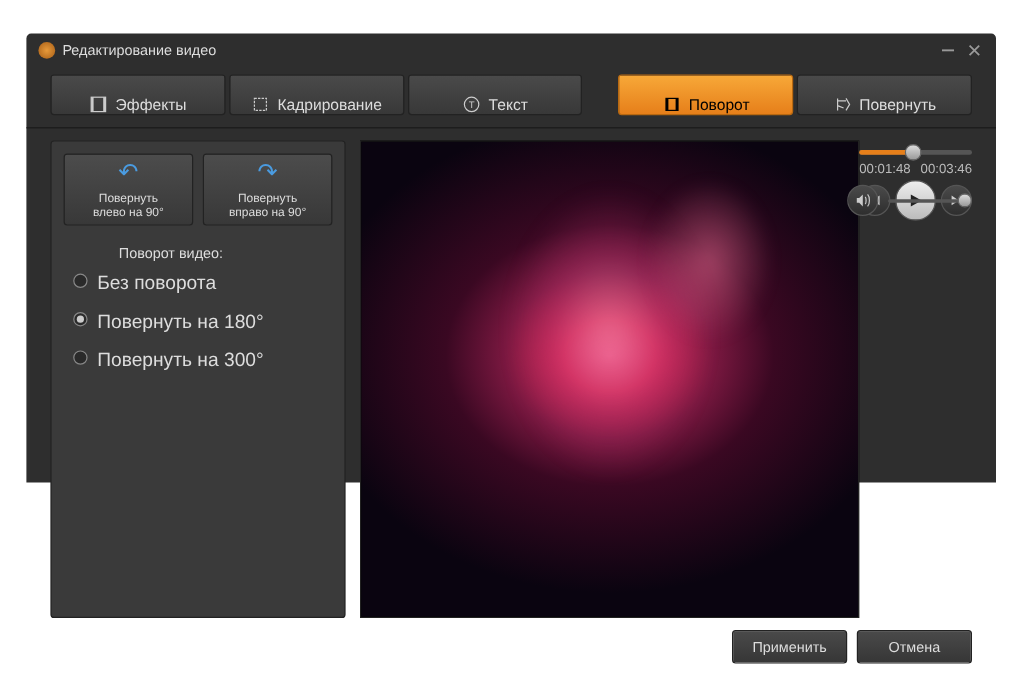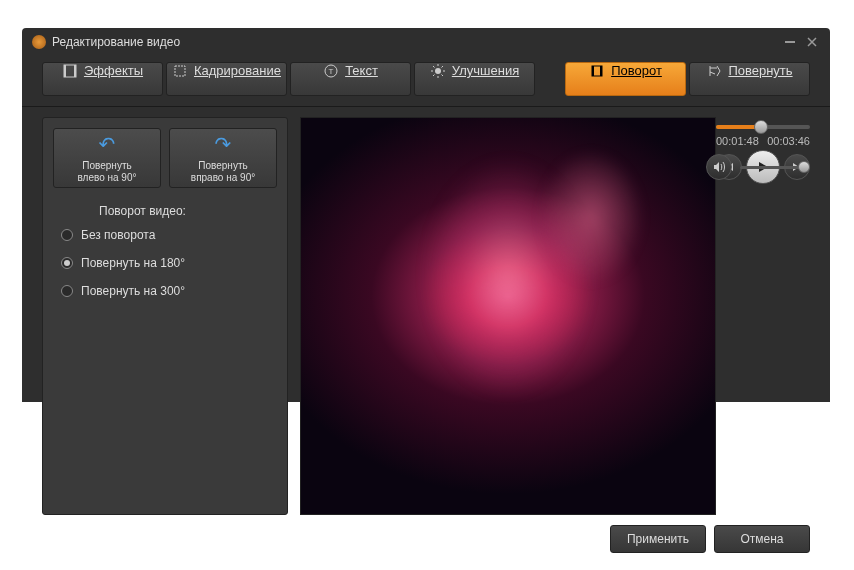--- a/index.html
+++ b/index.html
@@ -3,31 +3,31 @@
 <meta charset="utf-8">
 <style>
 * { margin: 0; padding: 0; box-sizing: border-box; font-family: Arial, sans-serif; }
 body { background: #fff; width: 854px; height: 570px; overflow: hidden; }
 .window { position: absolute; left: 22px; top: 28px; width: 808px; height: 374px; background: #2e2e2e; border-radius: 4px 4px 0 0; }
 .titlebar { height: 28px; display: flex; align-items: center; padding: 0 10px; color: #ddd; font-size: 12px; }
 .titlebar-icon { width: 14px; height: 14px; background: radial-gradient(circle, #e89a3a, #a65d16); border-radius: 50%; margin-right: 6px; }
 .titlebar-spacer { flex: 1; }
 .win-btn { width: 16px; height: 16px; margin-left: 6px; display: flex; align-items: center; justify-content: center; color: #999; cursor: pointer; font-size: 11px; }
 .tabs { display: flex; gap: 3px; padding: 6px 20px 10px 20px; border-bottom: 1px solid #1a1a1a; }
-.tab { flex: 1; height: 34px; background: linear-gradient(#4a4a4a, #383838); border: 1px solid #222; border-radius: 3px; display: flex; align-items: flex-start; justify-content: center; color: #ddd; font-size: 13px; cursor: pointer; gap: 6px; text-decoration: underline; }
+.tab { flex: 1; height: 34px; background: linear-gradient(#4a4a4a, #383838); border: 1px solid #222; border-radius: 3px; display: flex; align-items: flex-end; justify-content: center; color: #ddd; font-size: 13px; cursor: pointer; gap: 6px; }
 .tab.active { background: linear-gradient(#f7a838, #e67f1a); color: #000; border-color: #b86810; margin-left: 27px; }
 .tab-icon { width: 16px; height: 16px; display: inline-flex; align-items: center; justify-content: center; }
 .content { display: flex; padding: 10px 20px 10px 20px; gap: 12px; height: 418px; }
 .left-panel { width: 246px; background: #3a3a3a; border: 1px solid #222; border-radius: 3px; padding: 10px; color: #ddd; font-size: 12px; }
 .rotate-btns { display: flex; gap: 8px; margin-bottom: 16px; }
 .rotate-btn { flex: 1; height: 60px; background: linear-gradient(#4c4c4c, #383838); border: 1px solid #222; border-radius: 3px; display: flex; flex-direction: column; align-items: center; justify-content: center; cursor: pointer; font-size: 10px; text-align: center; line-height: 1.2; gap: 4px; }
 .rotate-arrow { font-size: 20px; color: #4a9be0; }
 .section-label { margin-bottom: 10px; font-size: 12px; margin-left: 46px; }
 .radio-group { display: flex; flex-direction: column; gap: 14px; padding-left: 8px; }
-.radio-item { display: flex; align-items: center; gap: 8px; cursor: pointer; font-size: 12px; }
+.radio-item { display: flex; gap: 8px; cursor: pointer; font-size: 16px; }
 .radio { width: 12px; height: 12px; border: 1px solid #888; border-radius: 50%; background: #2a2a2a; display: flex; align-items: center; justify-content: center; }
 .radio.checked::after { content: ''; width: 6px; height: 6px; background: #ccc; border-radius: 50%; }
 .right-panel { flex: 1; display: flex; flex-direction: row; }
 .preview { flex: 1; background: #000; border: 1px solid #222; position: relative; overflow: hidden; }
 .preview-img { width: 100%; height: 100%; background: radial-gradient(ellipse 60% 50% at 50% 45%, #e8457a 0%, #d42858 15%, #7a1840 35%, #3a0822 55%, #0a0410 100%); position: relative; }
 .preview-img::before { content: ''; position: absolute; top: 10%; left: 30%; width: 40%; height: 60%; background: radial-gradient(ellipse, rgba(255,180,200,0.4), rgba(200,60,120,0.3) 40%, transparent 70%); filter: blur(8px); }
 .preview-img::after { content: ''; position: absolute; top: 5%; right: 15%; width: 30%; height: 40%; background: radial-gradient(ellipse, rgba(255,120,160,0.5), transparent 60%); filter: blur(6px); }
 .timeline { margin-top: 8px; }
 .slider-track { height: 4px; background: #555; position: relative; border-radius: 2px; }
 .slider-fill { position: absolute; left: 0; top: 0; height: 100%; background: #e67f1a; border-radius: 2px; width: 48%; }
@@ -84,38 +84,20 @@
     </div>
     <div class="tab">
       <span class="tab-icon">
           <svg width="16" height="16" viewBox="0 0 16 16">
             <circle cx="8" cy="8" r="6" fill="none" stroke="#ccc"></circle>
             <text x="8" y="11" font-size="8" text-anchor="middle" fill="#ccc">T</text>
           </svg>
         </span>
       <span>Текст</span>
     </div>
-    <div class="tab">
-      <span class="tab-icon">
-          <svg width="16" height="16" viewBox="0 0 16 16">
-            <circle cx="8" cy="8" r="3" fill="#ccc"></circle>
-            <g stroke="#ccc">
-              <line x1="8" y1="1" x2="8" y2="3"></line>
-              <line x1="8" y1="13" x2="8" y2="15"></line>
-              <line x1="1" y1="8" x2="3" y2="8"></line>
-              <line x1="13" y1="8" x2="15" y2="8"></line>
-              <line x1="3" y1="3" x2="4.5" y2="4.5"></line>
-              <line x1="11.5" y1="11.5" x2="13" y2="13"></line>
-              <line x1="3" y1="13" x2="4.5" y2="11.5"></line>
-              <line x1="11.5" y1="4.5" x2="13" y2="3"></line>
-            </g>
-          </svg>
-        </span>
-      <span>Улучшения</span>
-    </div>
     <div class="tab active">
       <span class="tab-icon">
           <svg width="16" height="16" viewBox="0 0 16 16">
             <rect x="3" y="3" width="10" height="10" fill="none" stroke="#000"></rect>
             <rect x="3" y="3" width="2" height="10" fill="#000"></rect>
             <rect x="11" y="3" width="2" height="10" fill="#000"></rect>
           </svg>
         </span>
       <span>Поворот</span>
     </div>

